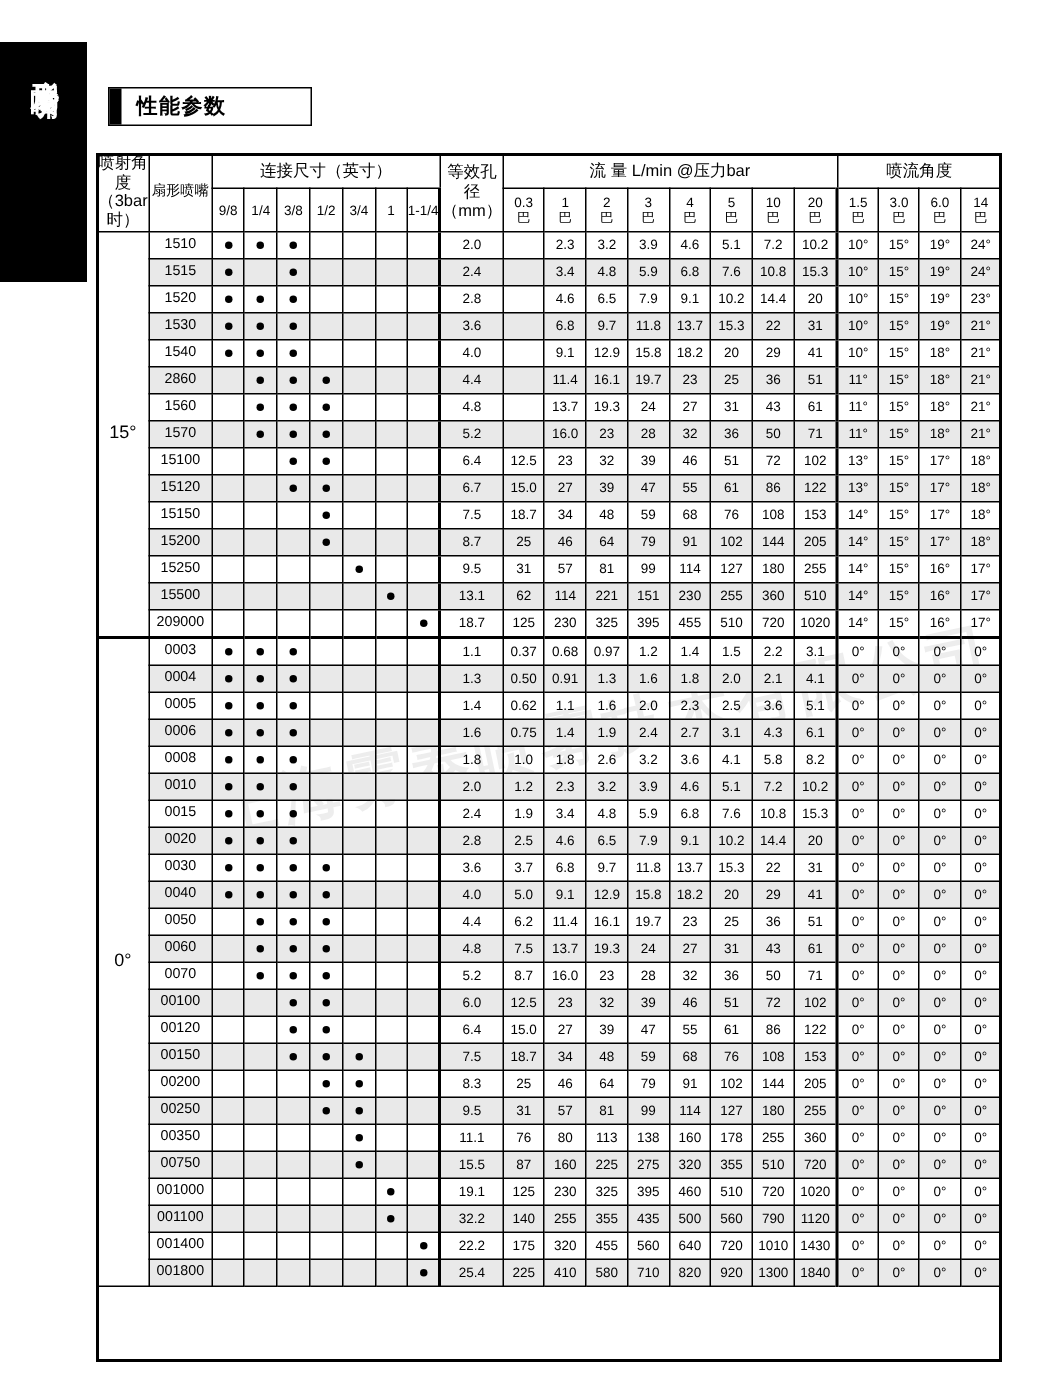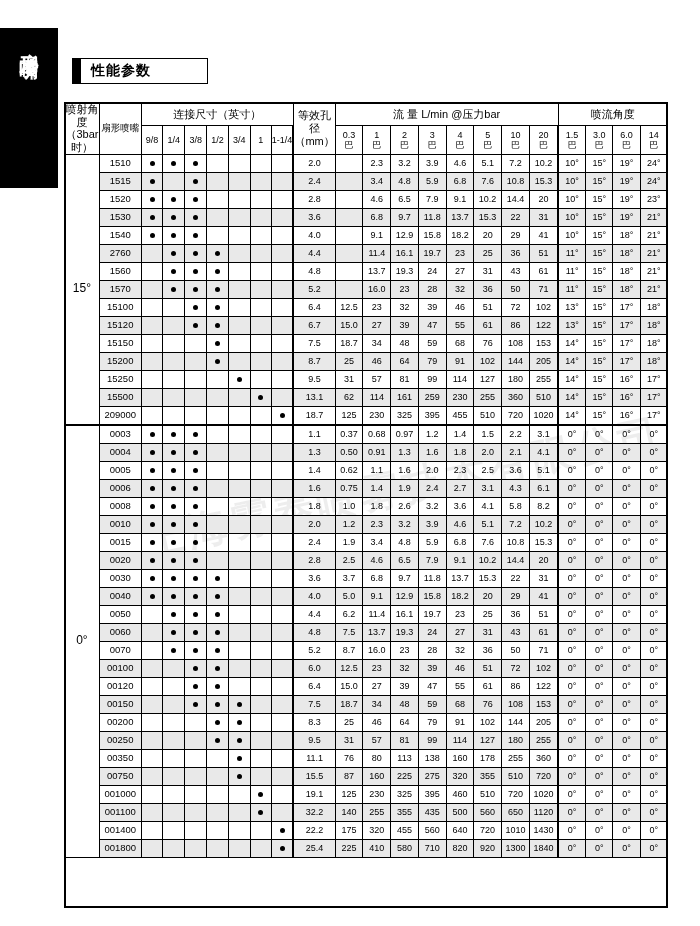--- a/index.html
+++ b/index.html
@@ -286,21 +286,21 @@
         <td class="flow">18.2</td>
         <td class="flow">20</td>
         <td class="flow">29</td>
         <td class="flow thickright">41</td>
         <td class="ang">10°</td>
         <td class="ang">15°</td>
         <td class="ang">18°</td>
         <td class="ang">21°</td>
       </tr>
       <tr class="shade">
-        <td class="code">2760</td>
+        <td class="code">2860</td>
         <td class="conn"></td>
         <td class="conn dot"></td>
         <td class="conn dot"></td>
         <td class="conn dot"></td>
         <td class="conn"></td>
         <td class="conn"></td>
         <td class="conn thickright"></td>
         <td class="orif">4.4</td>
         <td class="flow"></td>
         <td class="flow">11.4</td>
@@ -481,22 +481,22 @@
         <td class="conn"></td>
         <td class="conn"></td>
         <td class="conn"></td>
         <td class="conn"></td>
         <td class="conn"></td>
         <td class="conn dot"></td>
         <td class="conn thickright"></td>
         <td class="orif">13.1</td>
         <td class="flow">62</td>
         <td class="flow">114</td>
-        <td class="flow">161</td>
-        <td class="flow">259</td>
+        <td class="flow">221</td>
+        <td class="flow">151</td>
         <td class="flow">230</td>
         <td class="flow">255</td>
         <td class="flow">360</td>
         <td class="flow thickright">510</td>
         <td class="ang">14°</td>
         <td class="ang">15°</td>
         <td class="ang">16°</td>
         <td class="ang">17°</td>
       </tr>
       <tr>
@@ -1015,21 +1015,21 @@
         <td class="conn"></td>
         <td class="conn dot"></td>
         <td class="conn thickright"></td>
         <td class="orif">32.2</td>
         <td class="flow">140</td>
         <td class="flow">255</td>
         <td class="flow">355</td>
         <td class="flow">435</td>
         <td class="flow">500</td>
         <td class="flow">560</td>
-        <td class="flow">650</td>
+        <td class="flow">790</td>
         <td class="flow thickright">1120</td>
         <td class="ang">0°</td>
         <td class="ang">0°</td>
         <td class="ang">0°</td>
         <td class="ang">0°</td>
       </tr>
       <tr>
         <td class="code">001400</td>
         <td class="conn"></td>
         <td class="conn"></td>

